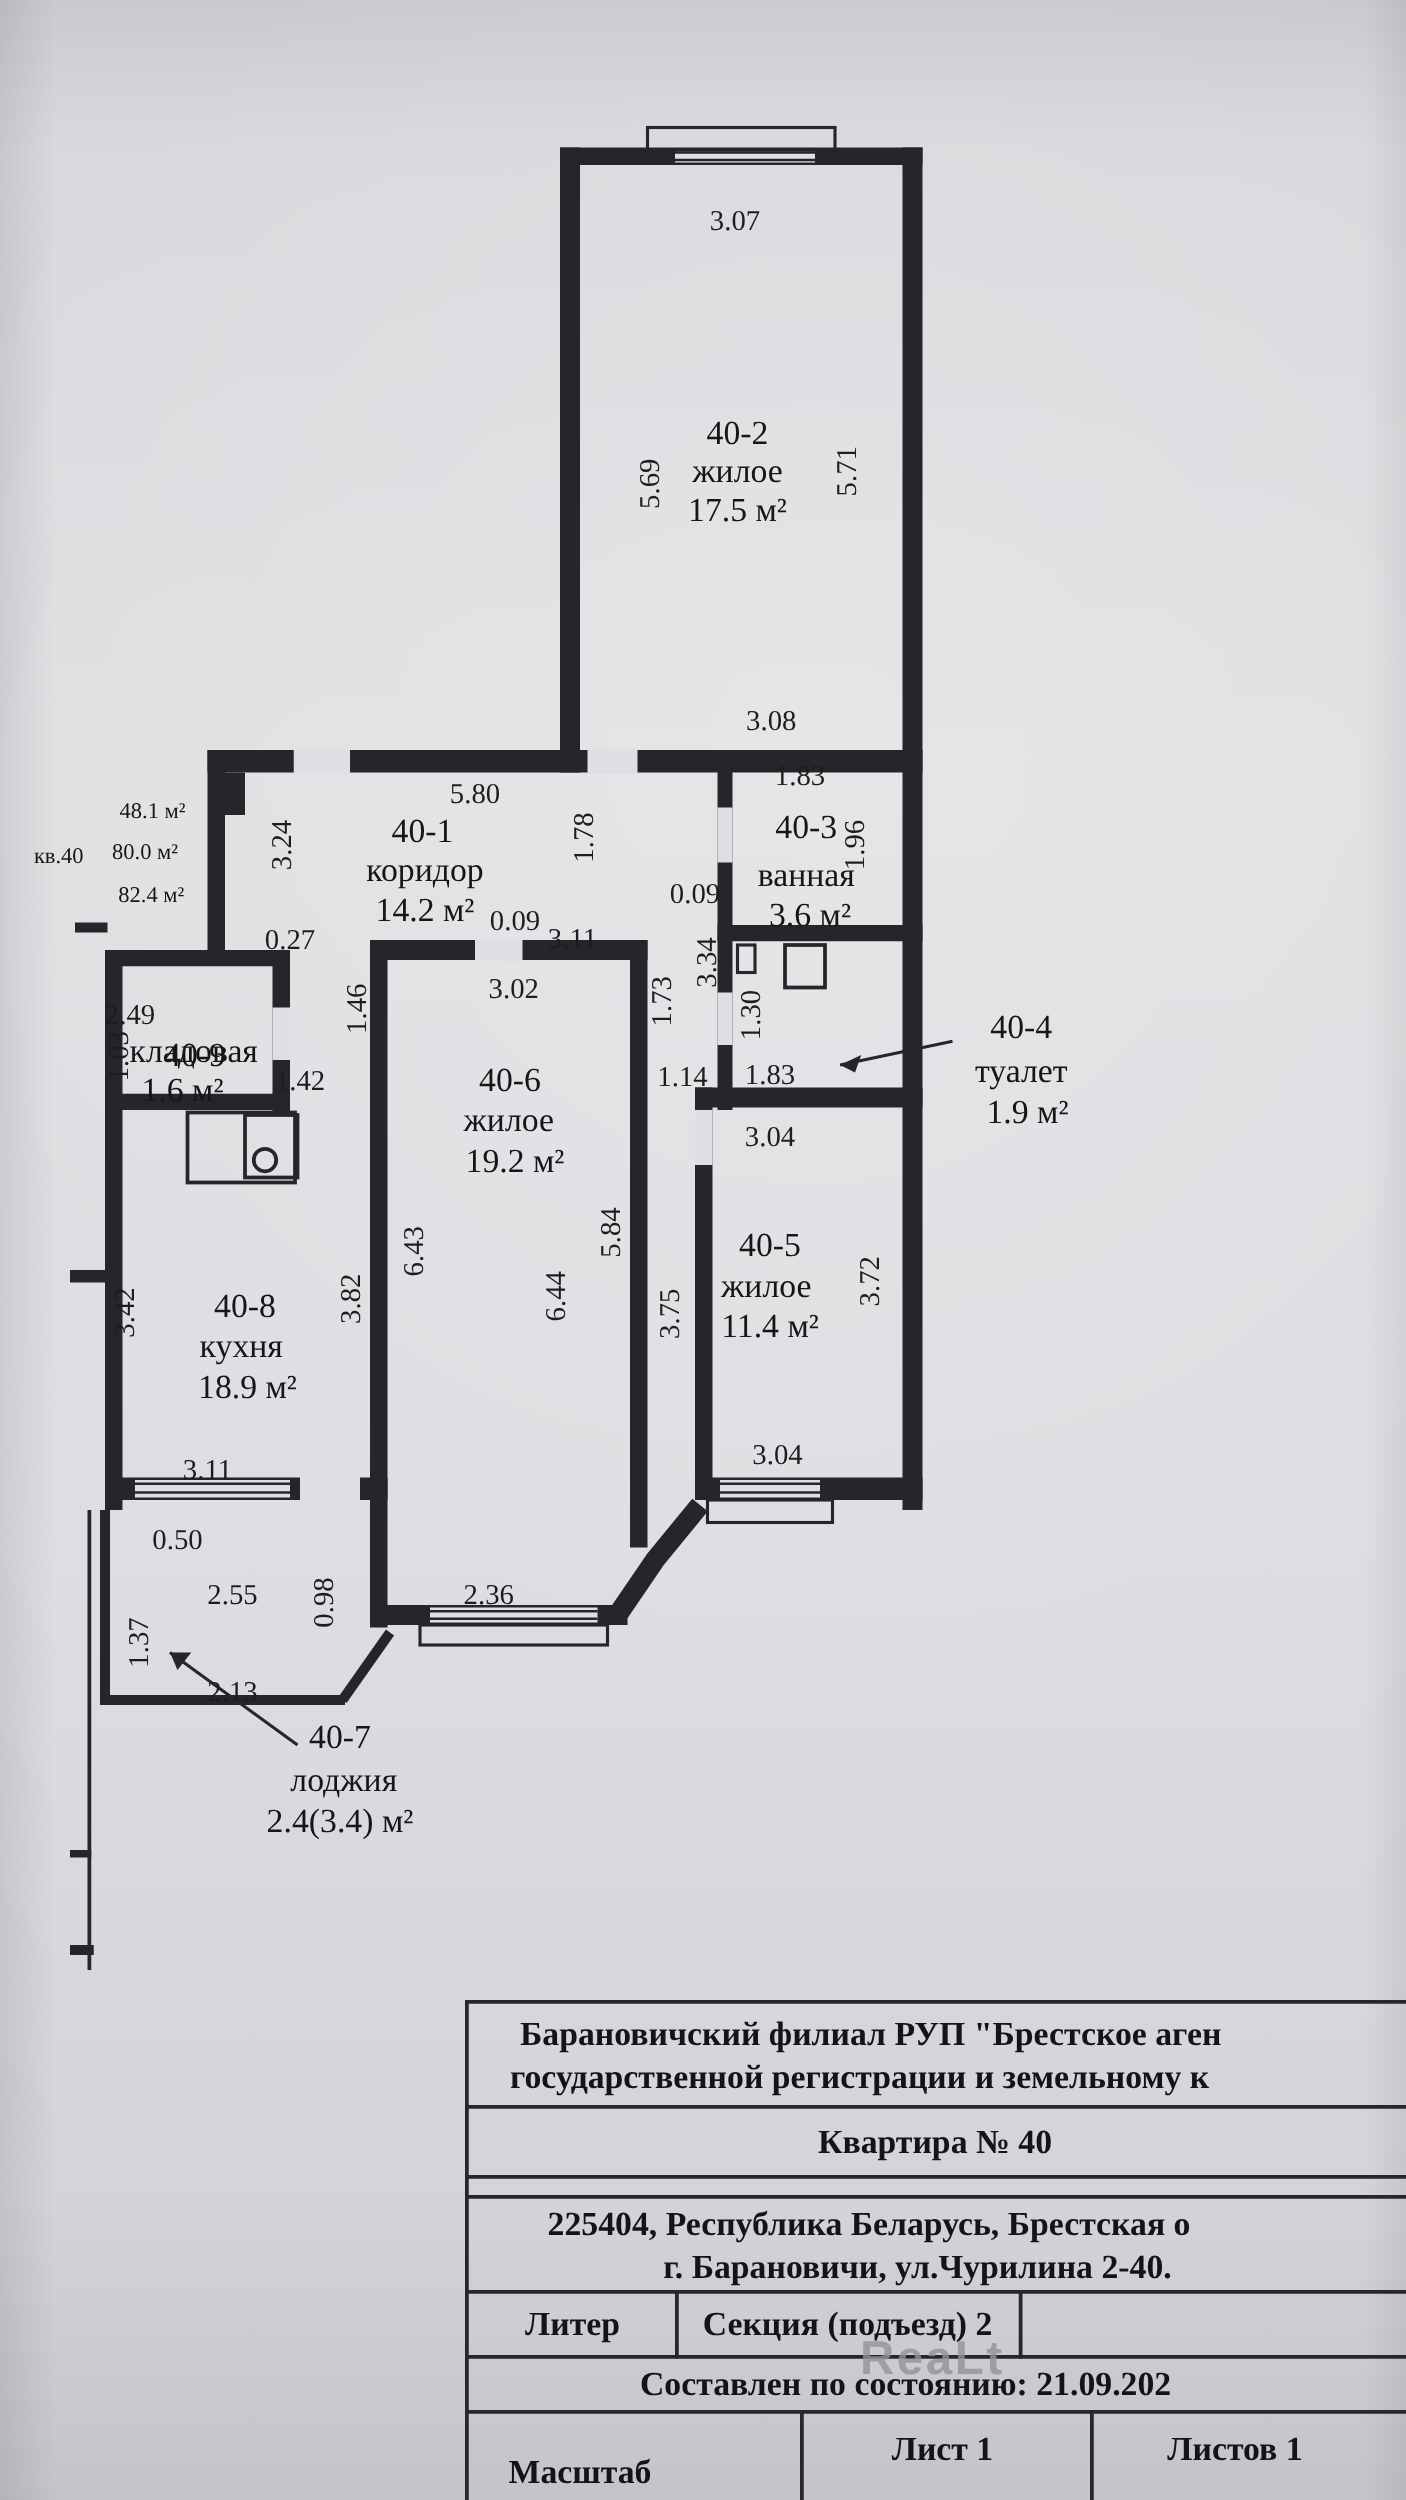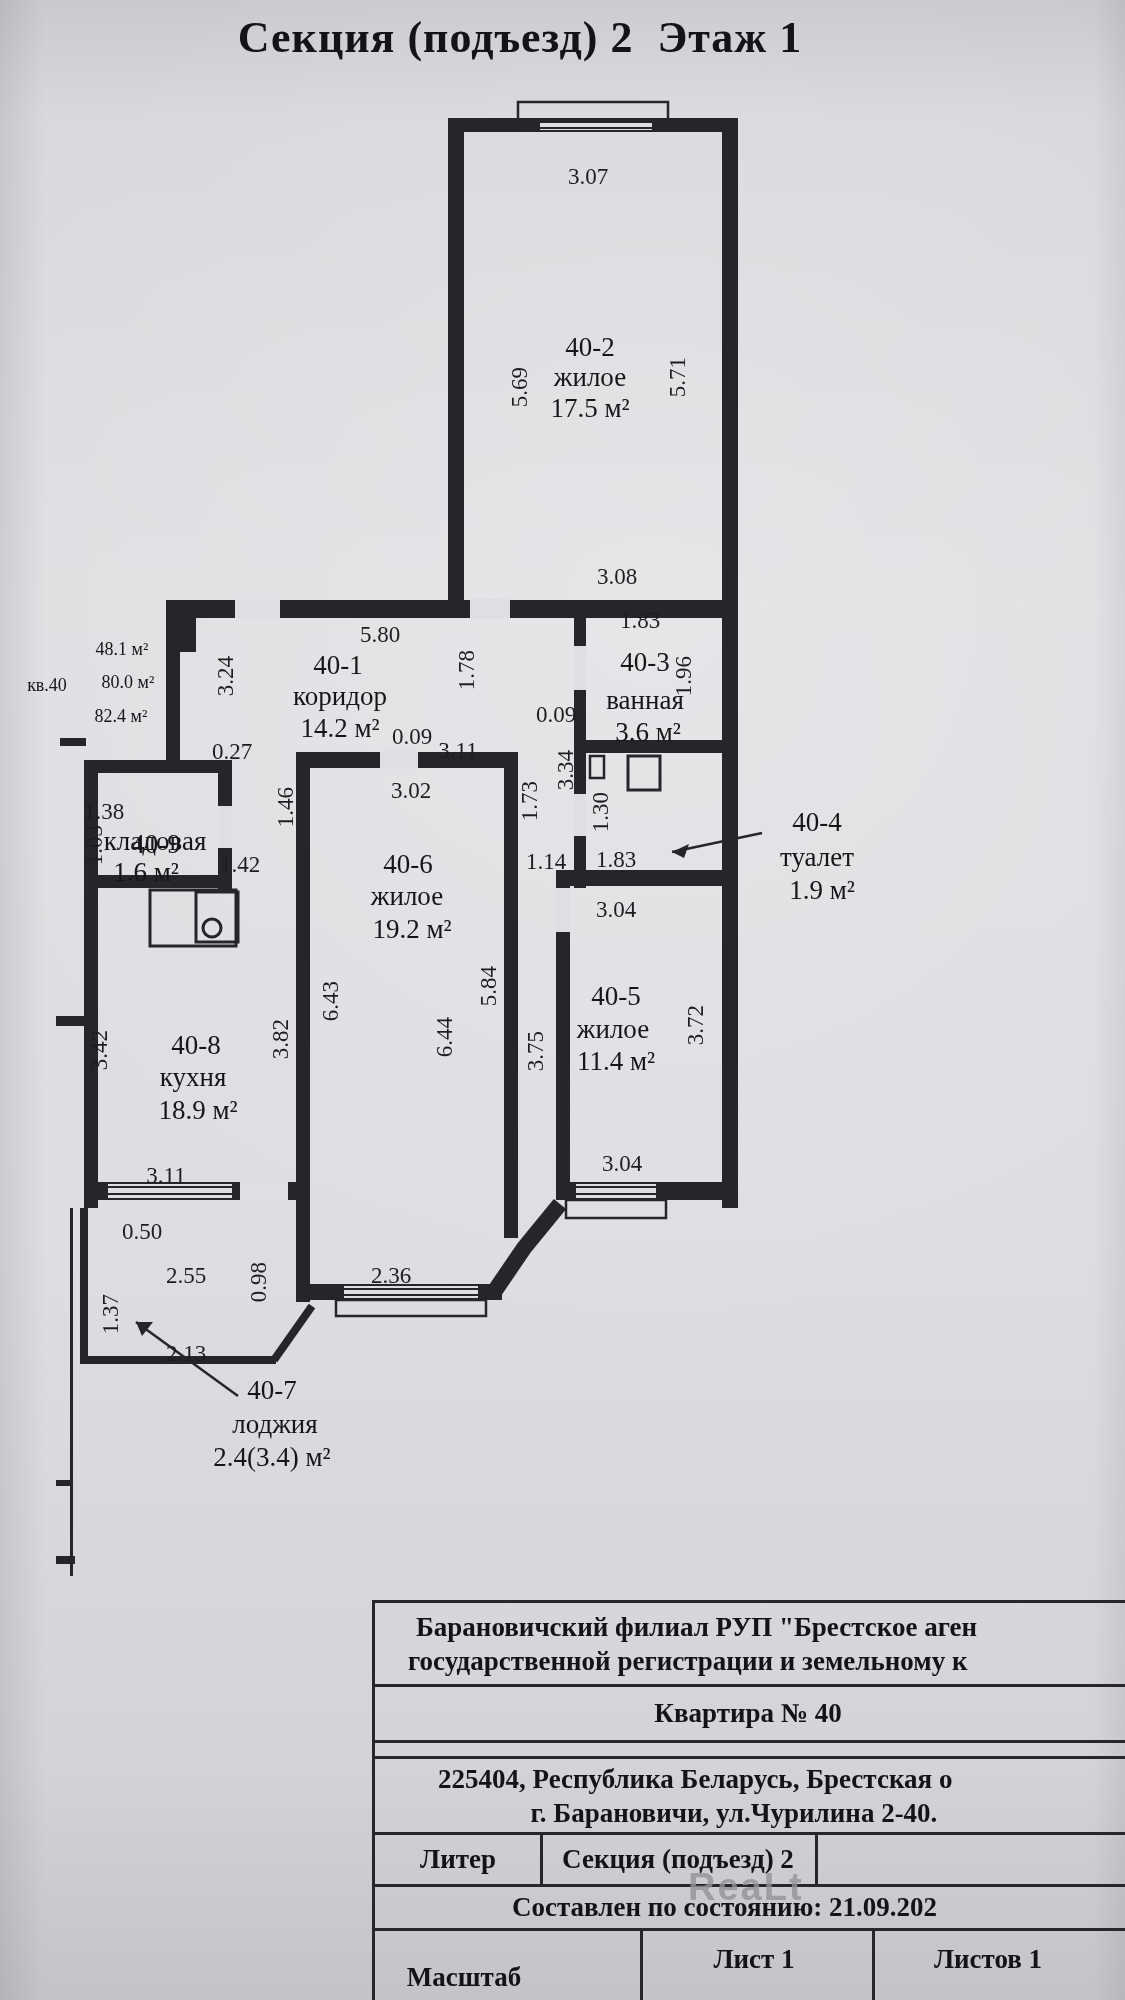--- a/index.html
+++ b/index.html
@@ -40,21 +40,20 @@
     font-family:"Liberation Sans","DejaVu Sans",sans-serif;
     font-weight:bold; font-size:38px; letter-spacing:2px;
     color:#93939a; opacity:.8;
   }
 </style>
 </head>
 <body>
 
 <div class="page">
 
-  <div class="title">Секция (подъезд) 2  Этаж 1</div>
 
   <svg class="plan" width="1125" height="2000" viewBox="0 0 1125 2000">
 
     <g fill="#26262a">
 
       <rect x="448" y="118" width="290" height="14"></rect>
       <rect x="448" y="118" width="16" height="500"></rect>
       <rect x="722" y="118" width="16" height="1090"></rect>
 
       <rect x="166" y="600" width="572" height="18"></rect>
@@ -150,21 +149,21 @@
   <div class="dim v" style="left:684px;top:676px">1.96</div>
   <div class="dim" style="left:380px;top:635px">5.80</div>
   <div class="dim v" style="left:467px;top:670px">1.78</div>
   <div class="dim v" style="left:226px;top:676px">3.24</div>
   <div class="dim" style="left:232px;top:752px">0.27</div>
   <div class="dim" style="left:412px;top:737px">0.09</div>
   <div class="dim" style="left:458px;top:751px">3.11</div>
   <div class="dim" style="left:556px;top:715px">0.09</div>
   <div class="dim" style="left:411px;top:791px">3.02</div>
   <div class="dim v" style="left:566px;top:770px">3.34</div>
-  <div class="dim" style="left:104px;top:812px">1.38</div>
+  <div class="dim" style="left:104px;top:812px">2.49</div>
   <div class="dim v" style="left:95px;top:845px">1.03</div>
   <div class="dim" style="left:240px;top:865px">1.42</div>
   <div class="dim v" style="left:286px;top:807px">1.46</div>
   <div class="dim v" style="left:530px;top:801px">1.73</div>
   <div class="dim v" style="left:601px;top:812px">1.30</div>
   <div class="dim" style="left:546px;top:862px">1.14</div>
   <div class="dim" style="left:616px;top:860px">1.83</div>
   <div class="dim" style="left:616px;top:910px">3.04</div>
   <div class="dim v" style="left:331px;top:1001px">6.43</div>
   <div class="dim v" style="left:445px;top:1037px">6.44</div>
@@ -177,21 +176,21 @@
   <div class="dim" style="left:166px;top:1176px">3.11</div>
   <div class="dim" style="left:142px;top:1232px">0.50</div>
   <div class="dim" style="left:186px;top:1276px">2.55</div>
   <div class="dim v" style="left:259px;top:1282px">0.98</div>
   <div class="dim" style="left:391px;top:1276px">2.36</div>
   <div class="dim v" style="left:111px;top:1314px">1.37</div>
   <div class="dim" style="left:186px;top:1354px">2.13</div>
 
   <div class="slabel" style="left:47px;top:685px">кв.40</div>
   <div class="slabel" style="left:122px;top:649px">48.1 м²</div>
-  <div class="slabel" style="left:128px;top:682px">80.0 м²</div>
+  <div class="slabel" style="left:116px;top:682px">80.0 м²</div>
   <div class="slabel" style="left:121px;top:716px">82.4 м²</div>
 
   <div class="rlabel" style="left:590px;top:347px">40-2</div>
   <div class="rlabel" style="left:590px;top:377px">жилое</div>
   <div class="rlabel" style="left:590px;top:408px">17.5 м²</div>
 
   <div class="rlabel" style="left:338px;top:665px">40-1</div>
   <div class="rlabel" style="left:340px;top:696px">коридор</div>
   <div class="rlabel" style="left:340px;top:728px">14.2 м²</div>
 

